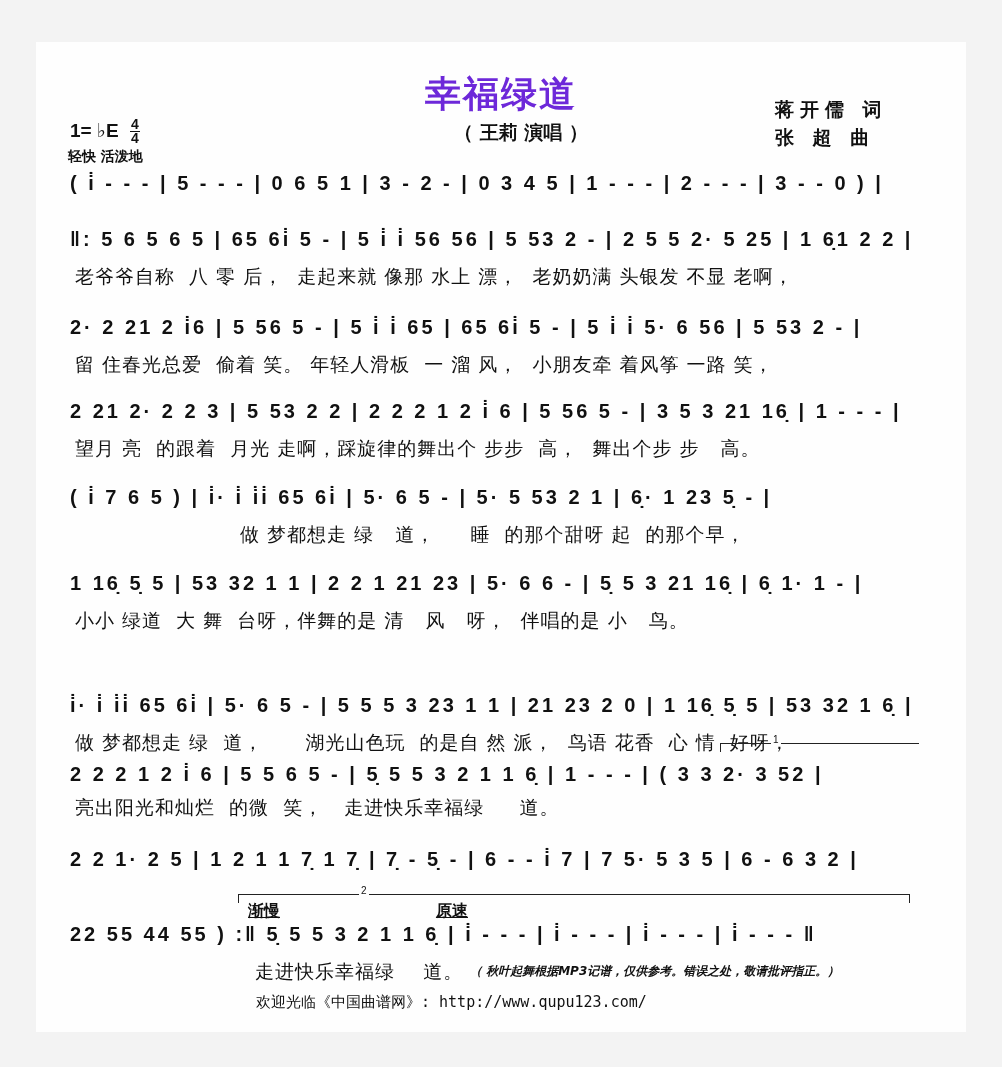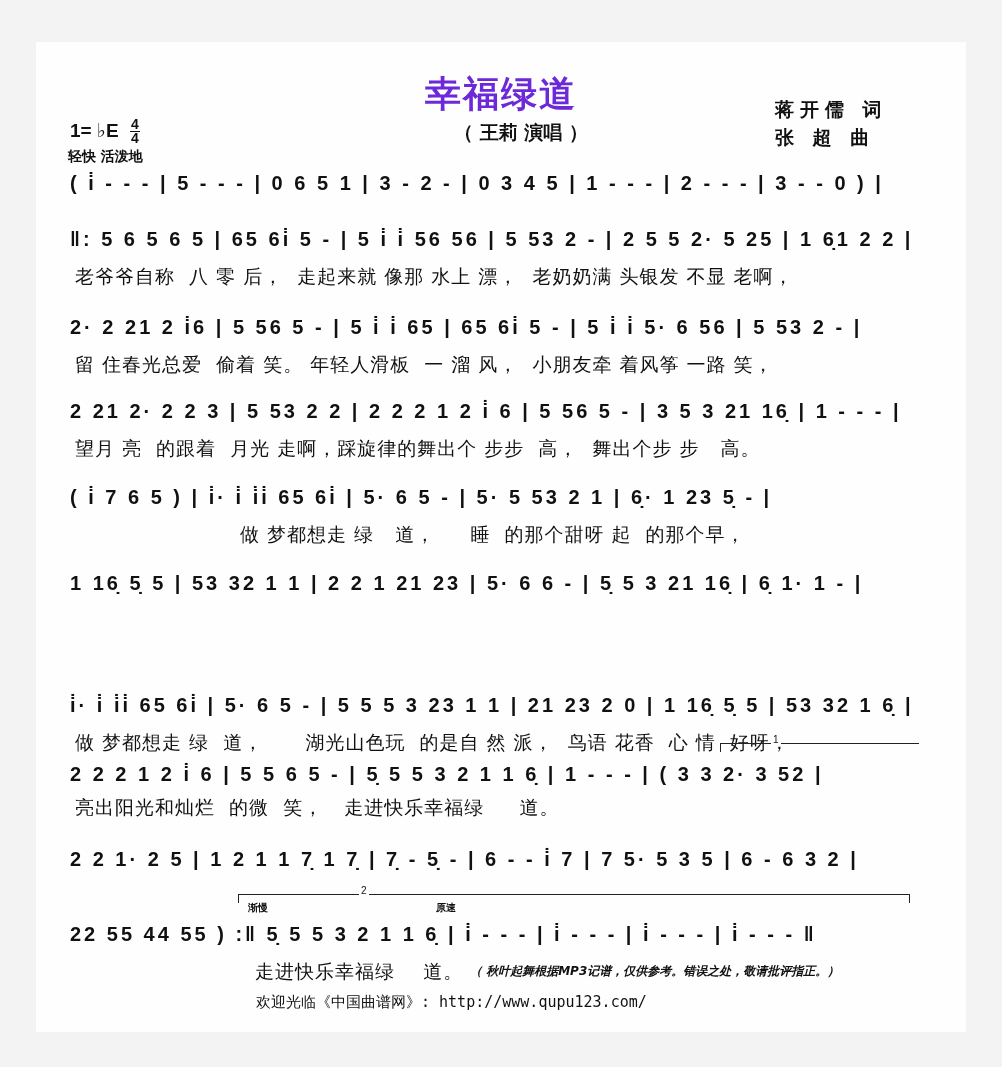--- a/index.html
+++ b/index.html
@@ -12,21 +12,21 @@
   .timesig{display:inline-block;vertical-align:middle;text-align:center;font-size:14px;line-height:13px;margin-left:6px;}
   .timesig span{display:block;}
   .timesig .ln{border-top:1px solid #111;width:10px;margin:0 auto;}
   .tempo{position:absolute;left:68px;top:148px;font-size:14px;font-weight:bold;font-family:"DejaVu Sans",sans-serif;}
 
   .row{position:absolute;left:70px;width:850px;height:40px;}
   .notes{position:absolute;left:0;top:0;height:40px;display:flex;align-items:flex-start;white-space:nowrap;}
   .lyr{position:absolute;left:0;top:42px;font-size:19px;white-space:pre;font-family:"DejaVu Sans",sans-serif;letter-spacing:1px;}
   .volta{position:absolute;border-top:1.5px solid #222;border-left:1.5px solid #222;height:8px;}
   .volta span{position:absolute;top:-10px;font-size:10px;background:#fefefe;padding:0 2px;}
-  .tag{position:absolute;font-size:10px;font-weight:bold;font-family:"DejaVu Sans",sans-serif;}
+  .tag{position:absolute;font-size:16px;font-weight:bold;font-family:"DejaVu Sans",sans-serif;text-decoration:underline;}
   .foot{position:absolute;left:256px;top:993px;font-size:15px;font-family:"DejaVu Sans Mono","Liberation Mono",monospace;}
   .remark{position:absolute;left:470px;top:963px;font-size:12px;font-weight:bold;font-family:"DejaVu Sans",sans-serif;font-style:italic;}
 </style>
 </head>
 <body>
 
 <div class="page"></div>
 
 <div class="title">幸福绿道</div>
 <div class="singer">（ 王莉 演唱 ）</div>
@@ -58,20 +58,21 @@
     <div class="row" style="top: 400px;">
       <div class="notes" style="font-size: 20px; font-weight: bold; letter-spacing: 3px; font-family: &quot;Liberation Sans&quot;, sans-serif;">2 21 2· 2 2 3 | 5 53 2 2 | 2 2 2 1 2 i̇ 6 | 5 56 5 - | 3 5 3 21 16̣ | 1 - - - |</div>
       <div class="lyr" style="left: 5px; top: 36px;">望月 亮  的跟着  月光 走啊，踩旋律的舞出个 步步  高，  舞出个步 步   高。</div>
     </div>
     <div class="row" style="top: 486px;">
       <div class="notes" style="font-size: 20px; font-weight: bold; letter-spacing: 3px; font-family: &quot;Liberation Sans&quot;, sans-serif;">( i̇ 7 6 5 ) | i̇· i̇ i̇i̇ 65 6i̇ | 5· 6 5 - | 5· 5 53 2 1 | 6̣· 1 23 5̣ - |</div>
       <div class="lyr" style="left: 170px; top: 36px;">做 梦都想走 绿   道，     睡  的那个甜呀 起  的那个早，</div>
     </div>
     <div class="row" style="top: 572px;">
       <div class="notes" style="font-size: 20px; font-weight: bold; letter-spacing: 3px; font-family: &quot;Liberation Sans&quot;, sans-serif;">1 16̣ 5̣ 5 | 53 32 1 1 | 2 2 1 21 23 | 5· 6 6 - | 5̣ 5 3 21 16̣ | 6̣ 1· 1 - |</div>
+      <div class="lyr" style="left: 5px; top: 36px;">小小 绿道  大 舞  台呀，伴舞的是 清   风   呀，  伴唱的是 小   鸟。</div>
     </div>
     <div class="row" style="top: 658px; margin-top: 36px;">
       <div class="notes" style="font-size: 20px; font-weight: bold; letter-spacing: 3px; font-family: &quot;Liberation Sans&quot;, sans-serif;">i̇· i̇ i̇i̇ 65 6i̇ | 5· 6 5 - | 5 5 5 3 23 1 1 | 21 23 2 0 | 1 16̣ 5̣ 5 | 53 32 1 6̣ |</div>
       <div class="lyr" style="left: 5px; top: 36px; text-align: right;">做 梦都想走 绿  道，      湖光山色玩  的是自 然 派，  鸟语 花香  心 情  好呀，</div>
     </div>
     <div class="row" style="top: 763px;">
       <div class="notes" style="font-size: 20px; font-weight: bold; letter-spacing: 3px; font-family: &quot;Liberation Sans&quot;, sans-serif;">2 2 2 1 2 i̇ 6 | 5 5 6 5 - | 5̣ 5 5 3 2 1 1 6̣ | 1 - - - | ( 3 3 2· 3 52 |</div>
       <div class="lyr" style="left: 5px; top: 32px;">亮出阳光和灿烂  的微  笑，   走进快乐幸福绿     道。</div>
     </div>
     <div class="row" style="top: 848px;">

